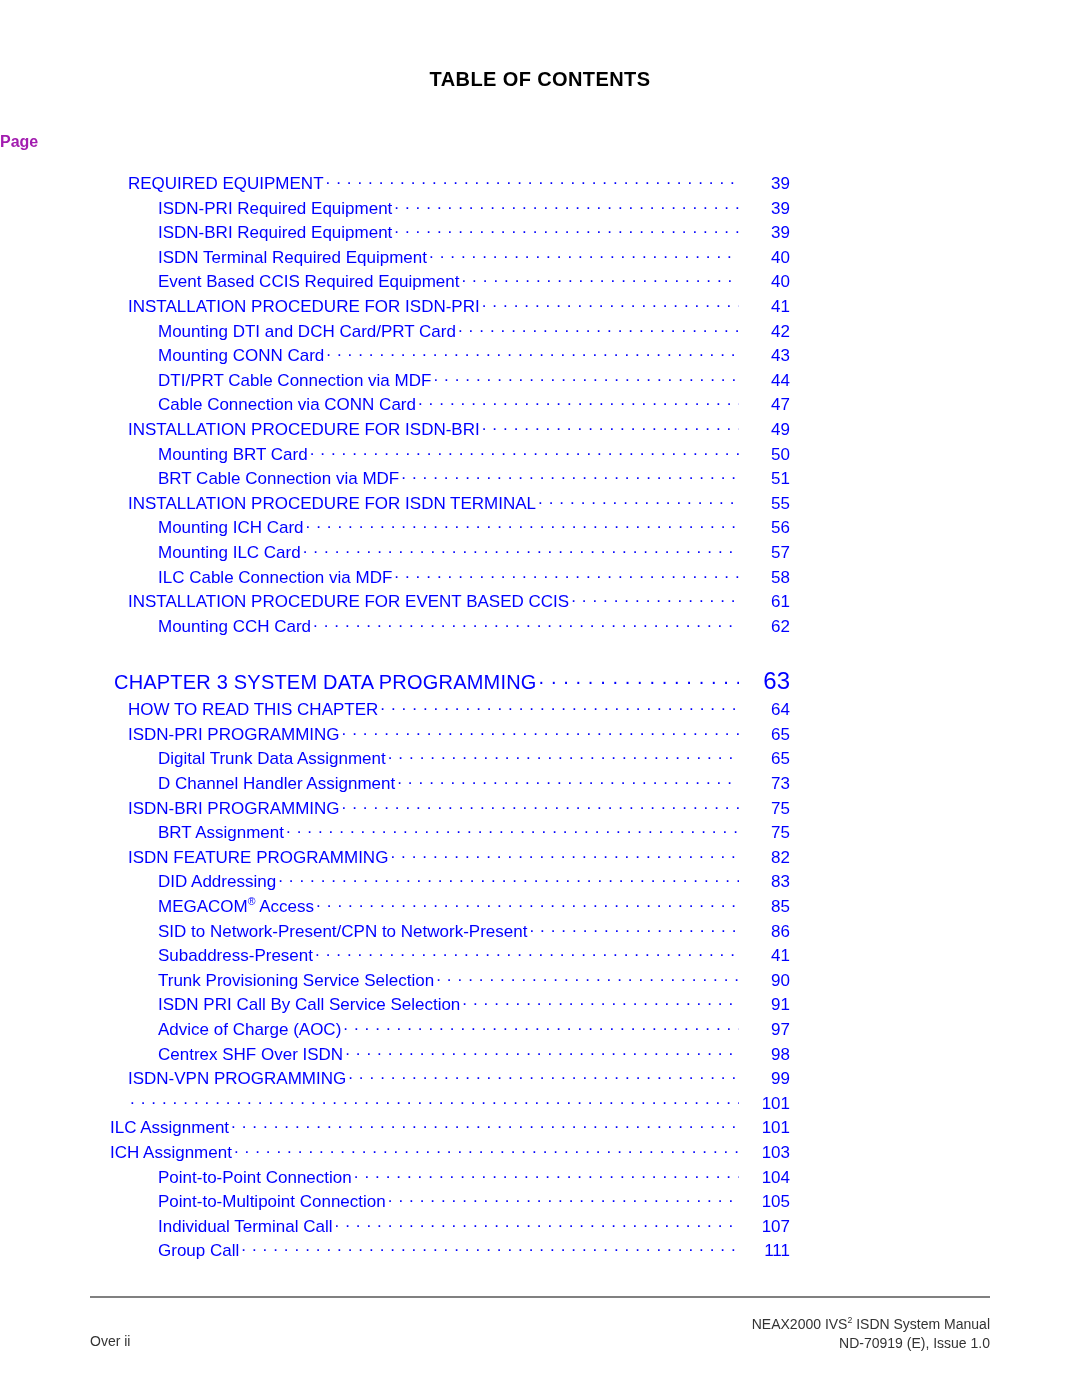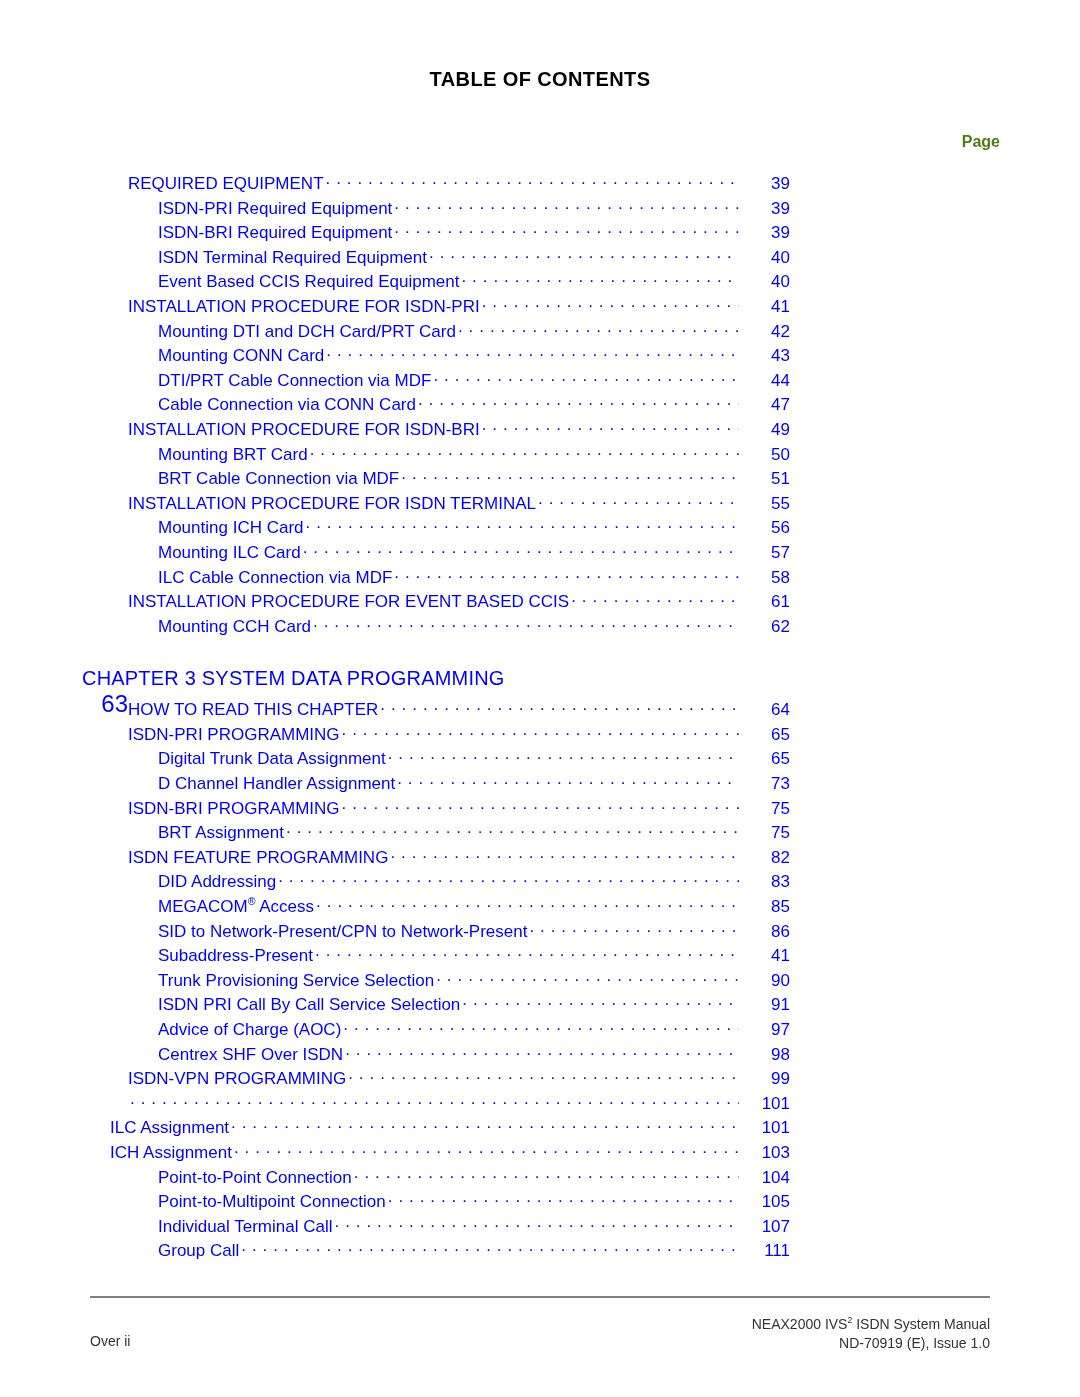--- a/index.html
+++ b/index.html
@@ -28,24 +28,24 @@
     font-size: 20px;
     font-weight: bold;
     letter-spacing: 0.4px;
     color: #000000;
   }
   .page-col-header {
     position: absolute;
     top: 133px;
     left: 0;
     width: 1000px;
-    text-align: right;
+    text-align: left;
     font-size: 16px;
     font-weight: bold;
-    color: #4d7c0f;
+    color: #a21caf;
   }
   .toc {
     position: absolute;
     top: 172px;
     left: 0;
     width: 880px;
   }
   .row {
     display: flex;
     align-items: baseline;
@@ -77,24 +77,23 @@
   .row .pagenum {
     flex: 0 0 46px;
     text-align: right;
     padding-right: 0;
   }
   
   .lvl1 { padding-left: 128px; }
   .lvl2 { padding-left: 158px; }
   .lvl3 { padding-left: 110px; }
   .chapter {
-    padding-left: 80px;
+    padding-left: 114px;
     font-size: 20px;
     height: 31px;
-    flex-direction: column;
   }
   .chapter .label { letter-spacing: 0.2px; }
   .chapter .leader::before { font-size: 20px; }
   .chapter .pagenum { font-size: 24px; }
   .chapter-gap { height: 28px; }
   .row .pagecell-wrap {
     flex: 0 0 92px;
     display: flex;
     justify-content: flex-start;
     padding-right: 90px;

